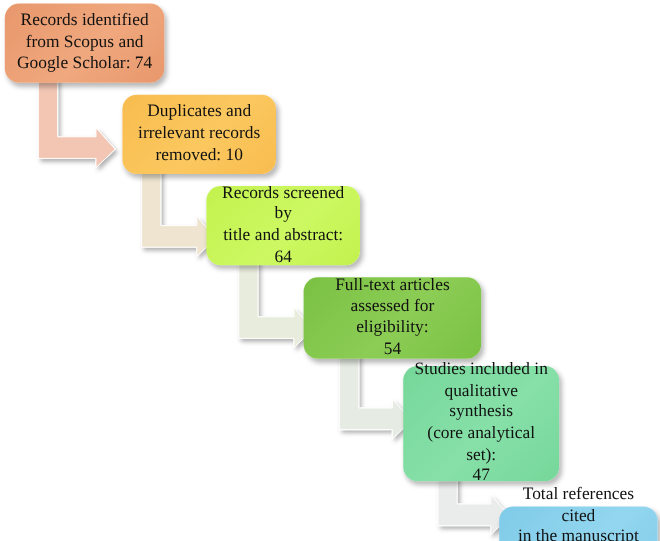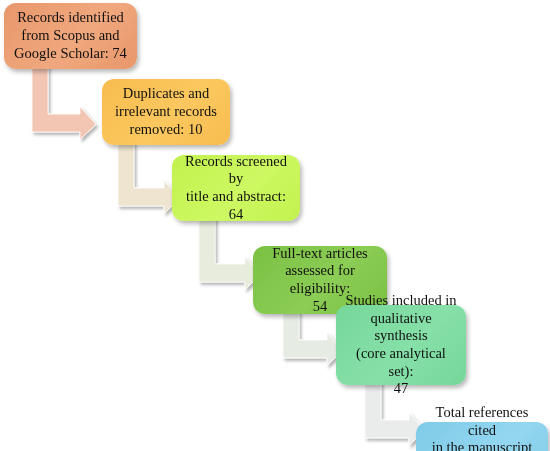--- a/index.html
+++ b/index.html
@@ -114,26 +114,26 @@
       </div>
       <div class="node" style="left: 90px; top: 79px; width: 128px; height: 66px; background: linear-gradient(135deg, rgb(248, 188, 79) 0%, rgb(251, 200, 95) 55%, rgb(248, 188, 79) 100%); margin-left: 12px;">
         <span class="node-label" style="font-size: 14.5px; color: rgb(17, 17, 17);">Duplicates and
 irrelevant records
 removed: 10</span>
       </div>
       <div class="node" style="left: 172px; top: 155px; width: 128px; height: 66px; background: linear-gradient(135deg, rgb(194, 242, 78) 0%, rgb(205, 248, 98) 55%, rgb(194, 242, 78) 100%);">
         <span class="node-label" style="font-size: 14.5px; color: rgb(17, 17, 17); font-family: Liberation Serif, serif;">Records screened by
 title and abstract: 64</span>
       </div>
-      <div class="node" style="left: 253px; top: 246px; width: 134px; height: 68px; background: linear-gradient(135deg, rgb(122, 193, 67) 0%, rgb(140, 205, 85) 55%, rgb(122, 193, 67) 100%);">
+      <div class="node" style="left: 253px; top: 231px; width: 148px; height: 68px; background: linear-gradient(135deg, rgb(122, 193, 67) 0%, rgb(140, 205, 85) 55%, rgb(122, 193, 67) 100%);">
         <span class="node-label" style="font-size: 14.5px; color: rgb(17, 17, 17);">Full-text articles
 assessed for eligibility:
 54</span>
       </div>
-      <div class="node" style="left: 336px; top: 305px; width: 130px; height: 80px; background: linear-gradient(135deg, rgb(118, 215, 154) 0%, rgb(134, 224, 168) 55%, rgb(118, 215, 154) 100%);">
+      <div class="node" style="left: 336px; top: 305px; width: 130px; height: 96px; background: linear-gradient(135deg, rgb(118, 215, 154) 0%, rgb(134, 224, 168) 55%, rgb(118, 215, 154) 100%);">
         <span class="node-label" style="font-size: 14.5px; color: rgb(17, 17, 17);">Studies included in
 qualitative synthesis
 (core analytical set):
 47</span>
       </div>
       <div class="node" style="left: 416px; top: 378px; width: 132px; height: 70px; background: linear-gradient(135deg, rgb(127, 203, 232) 0%, rgb(147, 214, 239) 55%, rgb(127, 203, 232) 100%); margin-top: 44px;">
         <span class="node-label" style="font-size: 14.5px; color: rgb(17, 17, 17);">Total references cited
 in the manuscript
 (including contextual
 sources): 74</span>

